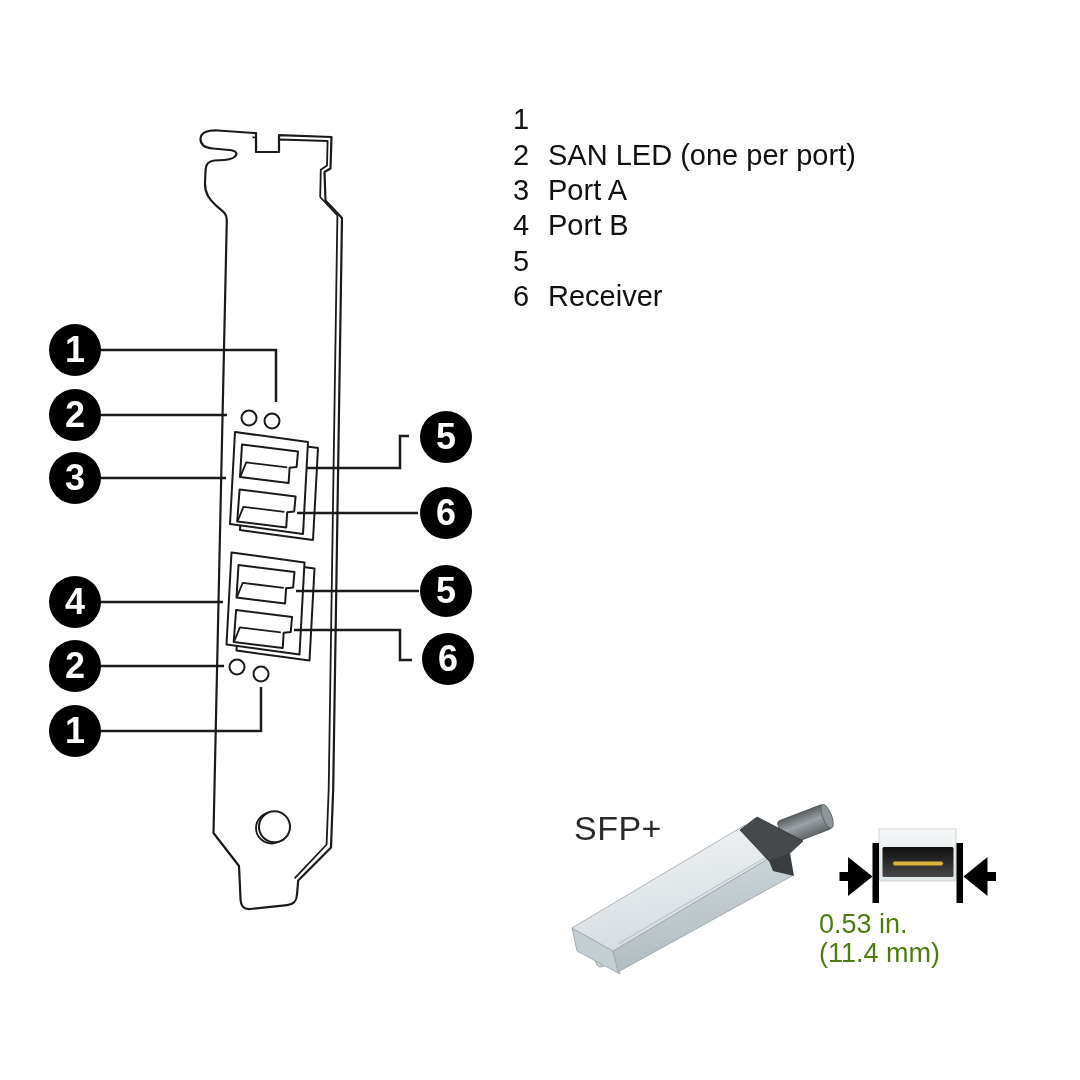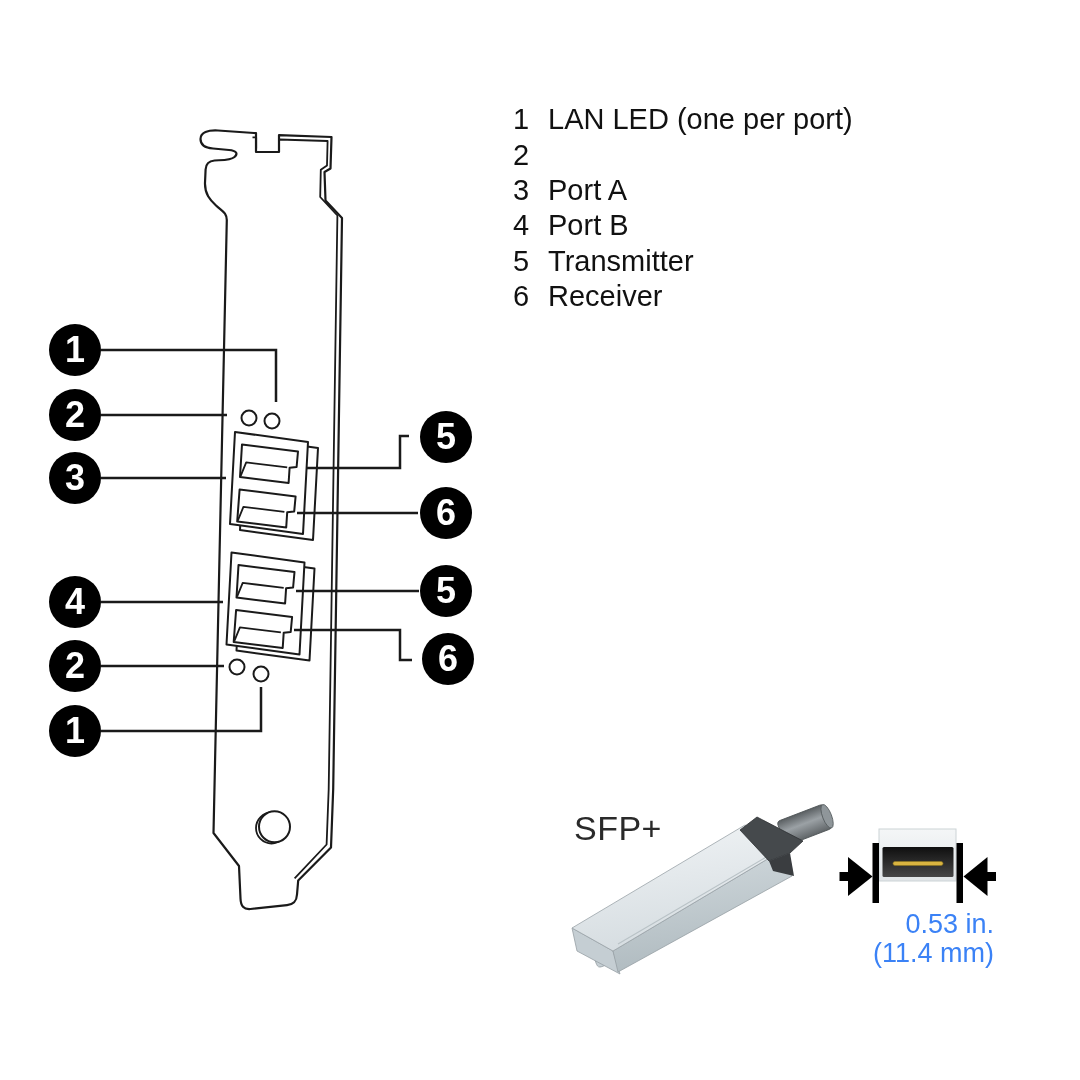--- a/index.html
+++ b/index.html
@@ -16,21 +16,21 @@
     position:absolute;width:52px;height:52px;border-radius:50%;
     background:var(--callout-bg,#000);color:var(--callout-text,#fff);
     display:flex;align-items:center;justify-content:center;
     font-size:36px;font-weight:700;line-height:1;user-select:none;
   }
   .legend{position:absolute;left:513px;top:102px;color:#111;}
   .legend-row{display:flex;align-items:center;height:35.4px;font-size:29px;}
   .legend-num{width:35px;flex:0 0 35px;}
   .legend-label{white-space:nowrap;}
   .sfp-label{position:absolute;left:574px;top:809px;font-size:34px;color:#2a2a2a;letter-spacing:0.5px;}
-  .dim{position:absolute;left:846px;top:910px;width:148px;text-align:right;color:#3b82f6;}
+  .dim{position:absolute;left:819px;top:910px;width:148px;text-align:left;color:#4d7c0f;}
   .dim-line{font-size:27px;line-height:29px;white-space:nowrap;}
 </style>
 </head>
 <body>
 
 <div class="canvas">
 
   <svg class="diagram-svg" width="1080" height="1080" viewBox="0 0 1080 1080">
     <defs>
       <linearGradient id="gTop" x1="0" y1="0" x2="0.25" y2="1">
@@ -164,36 +164,35 @@
       <path d="M 848,857 L 872.5,876.5 L 848,896 Z"></path>
       <rect x="839.5" y="872" width="9" height="9"></rect>
       <path d="M 987.5,857 L 963.5,876.5 L 987.5,896 Z"></path>
       <rect x="987" y="872" width="9" height="9"></rect>
     </g>
   </svg>
 
   <div class="legend">
     <div class="legend-row">
       <span class="legend-num">1</span>
-      <span class="legend-label">LAN LED (one per port)</span>
     </div>
     <div class="legend-row">
       <span class="legend-num">2</span>
+      <span class="legend-label">SAN LED (one per port)</span>
     </div>
     <div class="legend-row">
       <span class="legend-num">3</span>
       <span class="legend-label">Port A</span>
     </div>
     <div class="legend-row">
       <span class="legend-num">4</span>
       <span class="legend-label">Port B</span>
     </div>
     <div class="legend-row">
       <span class="legend-num">5</span>
-      <span class="legend-label">Transmitter</span>
     </div>
     <div class="legend-row">
       <span class="legend-num">6</span>
       <span class="legend-label">Receiver</span>
     </div>
   </div>
 
   <div class="callout" style="left:49px;top:324px;">1</div>
   <div class="callout" style="left:49px;top:389px;">2</div>
   <div class="callout" style="left:49px;top:452px;">3</div>

